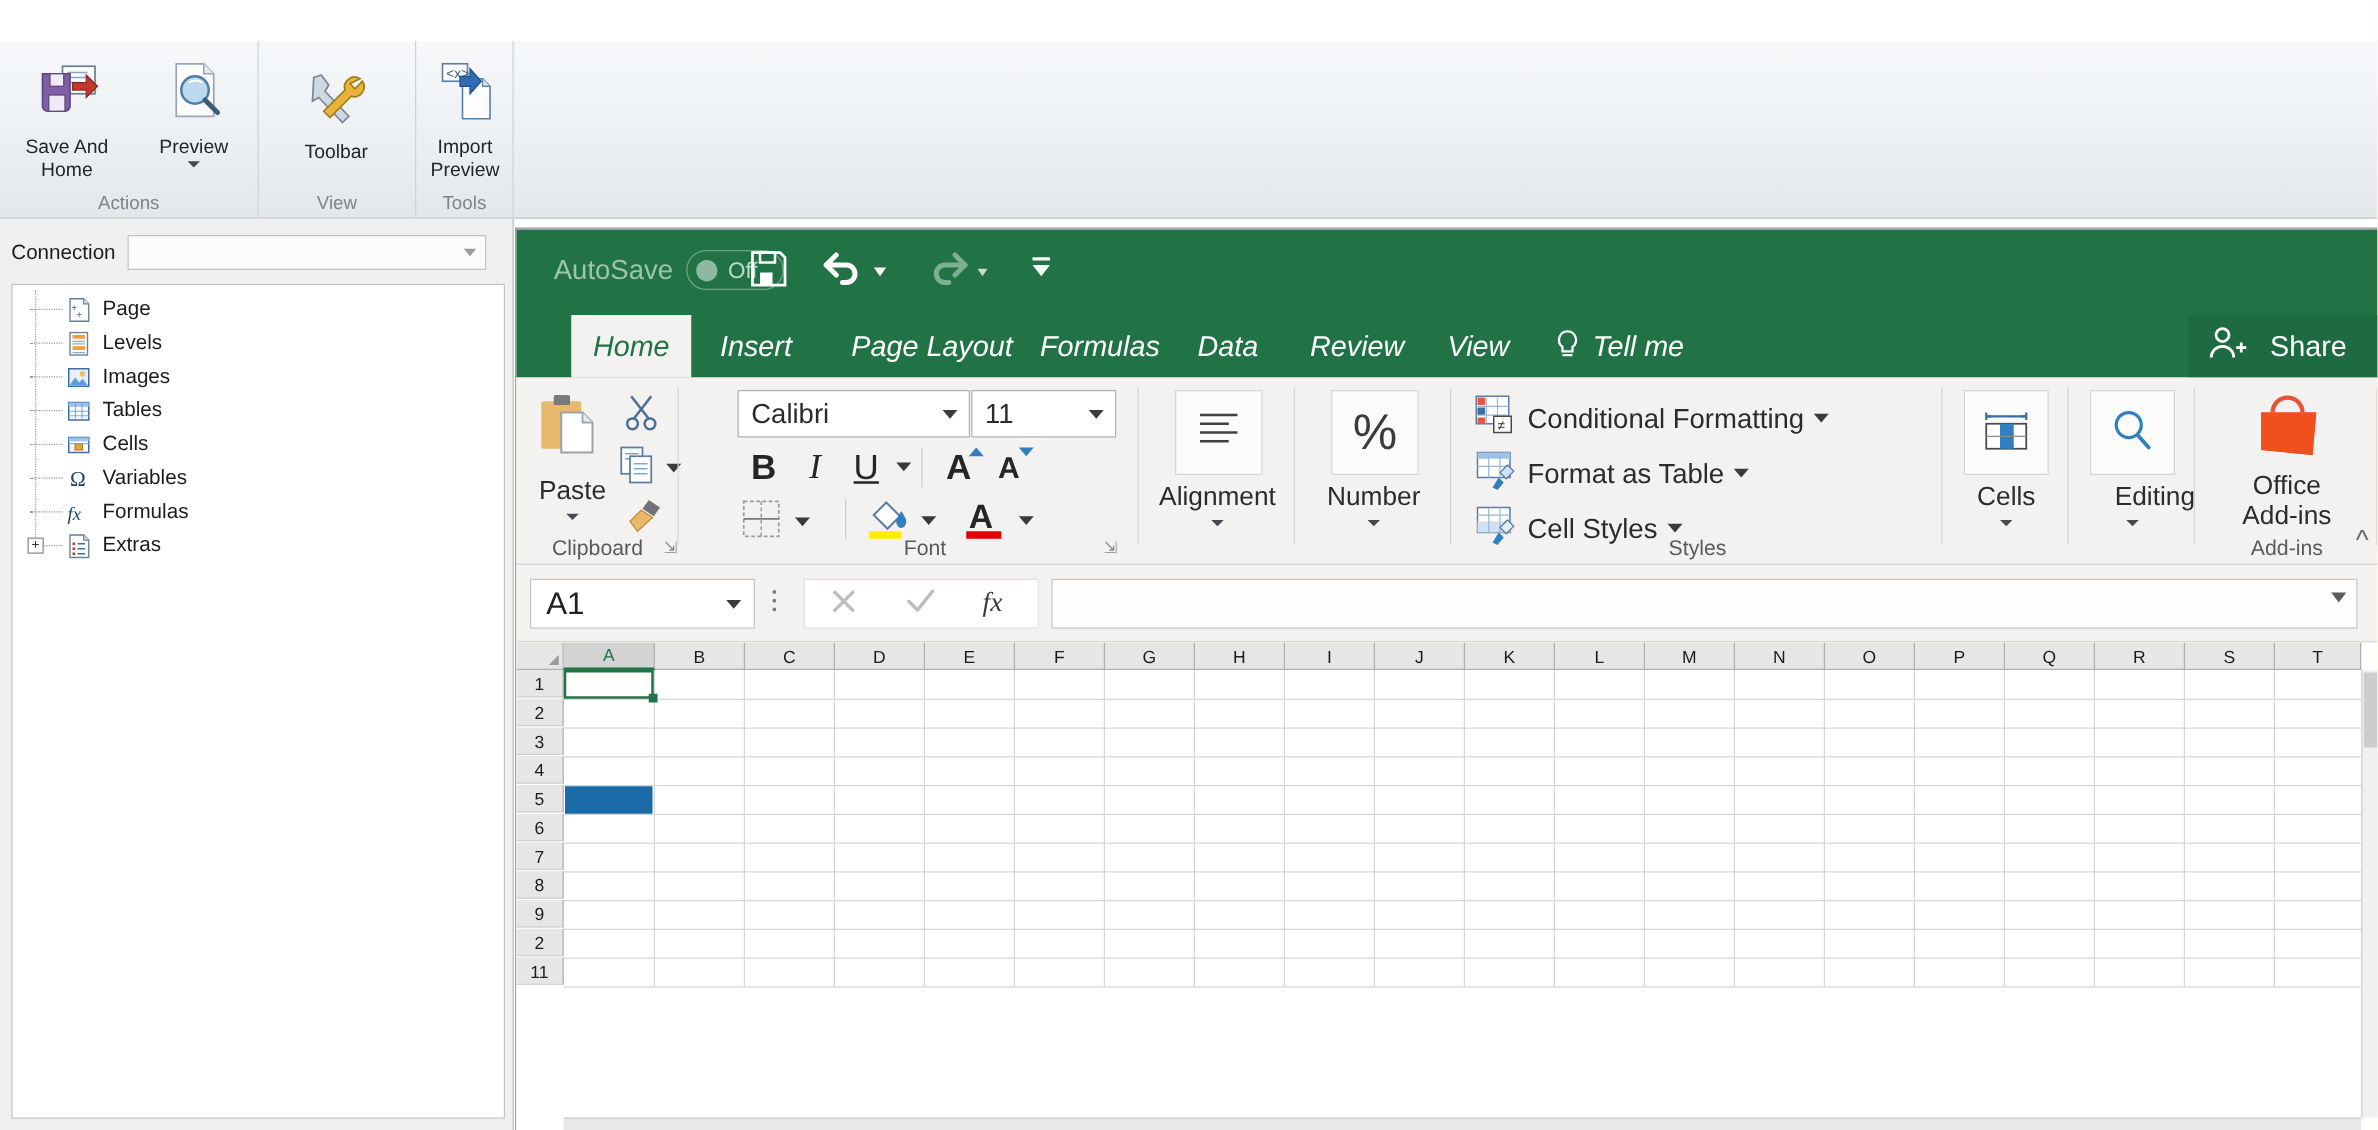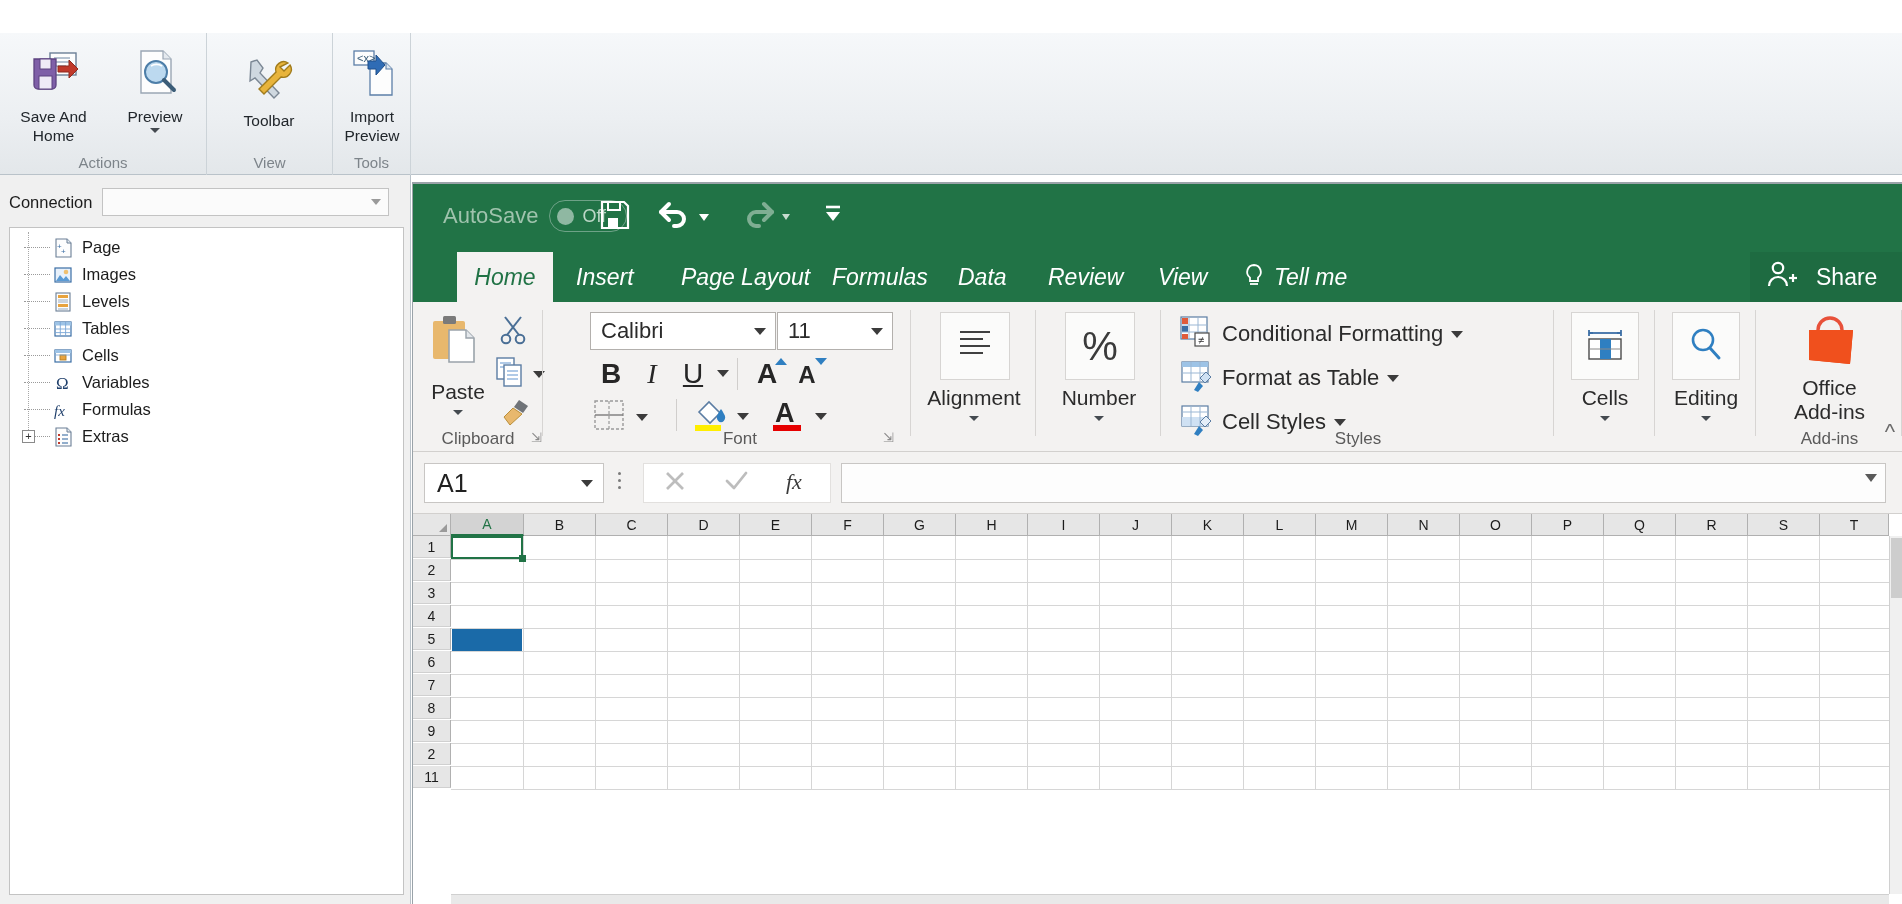--- a/index.html
+++ b/index.html
@@ -395,41 +395,41 @@
             <text x="8" y="16" font-family="Liberation Sans" font-size="8" fill="#3b6ea5">+</text>
           </svg>
         </span>
         <span>Page</span>
       </div>
 
       <div class="tree-item">
         <span class="tree-dash"></span>
         <span class="tree-icon">
           <svg width="20" height="20" viewBox="0 0 20 20">
-            <rect x="2" y="3" width="16" height="14" fill="#e8f1fb" stroke="#3b6ea5" stroke-width="1.2"></rect>
-            <circle cx="13" cy="7" r="2.3" fill="#f0c070"></circle>
-            <path d="M3 16 l4 -6 3.5 4 2.5 -3 4 5 z" fill="#5b9bd5"></path>
-          </svg>
-        </span>
-        <span>Images</span>
-      </div>
-
-      <div class="tree-item">
-        <span class="tree-dash"></span>
-        <span class="tree-icon">
-          <svg width="20" height="20" viewBox="0 0 20 20">
             <rect x="3" y="1" width="14" height="18" fill="#fdfdfd" stroke="#6b7f96" stroke-width="1.1"></rect>
             <rect x="5" y="3" width="10" height="3" fill="#e8a33d"></rect>
             <line x1="5" y1="8" x2="15" y2="8" stroke="#9ab" stroke-width="1"></line>
             <line x1="5" y1="10" x2="15" y2="10" stroke="#9ab" stroke-width="1"></line>
             <rect x="5" y="12" width="10" height="3" fill="#e8a33d"></rect>
             <line x1="5" y1="17" x2="15" y2="17" stroke="#9ab" stroke-width="1"></line>
           </svg>
         </span>
         <span>Levels</span>
+      </div>
+
+      <div class="tree-item">
+        <span class="tree-dash"></span>
+        <span class="tree-icon">
+          <svg width="20" height="20" viewBox="0 0 20 20">
+            <rect x="2" y="3" width="16" height="14" fill="#e8f1fb" stroke="#3b6ea5" stroke-width="1.2"></rect>
+            <circle cx="13" cy="7" r="2.3" fill="#f0c070"></circle>
+            <path d="M3 16 l4 -6 3.5 4 2.5 -3 4 5 z" fill="#5b9bd5"></path>
+          </svg>
+        </span>
+        <span>Images</span>
       </div>
 
       <div class="tree-item">
         <span class="tree-dash"></span>
         <span class="tree-icon">
           <svg width="20" height="20" viewBox="0 0 20 20">
             <rect x="2" y="3" width="16" height="14" fill="#ffffff" stroke="#3b6ea5" stroke-width="1.2"></rect>
             <rect x="2" y="3" width="16" height="3.5" fill="#9dc3e6"></rect>
             <line x1="7.3" y1="3" x2="7.3" y2="17" stroke="#7ba7d7" stroke-width="0.9"></line>
             <line x1="12.6" y1="3" x2="12.6" y2="17" stroke="#7ba7d7" stroke-width="0.9"></line>
@@ -818,21 +818,21 @@
 
       <div class="xl-group" style="left:1243px; width:100px;">
         <div class="box-btn" style="position:absolute; left:16px; top:10px; width:68px; height:68px;">
           <span>
             <svg width="38" height="38" viewBox="0 0 38 38">
               <circle cx="16" cy="15" r="10" fill="none" stroke="#2f7fc1" stroke-width="2.6"></circle>
               <line x1="23" y1="23" x2="32" y2="33" stroke="#2f7fc1" stroke-width="3" stroke-linecap="round"></line>
             </svg>
           </span>
         </div>
-        <div style="position:absolute; left:0; right:0; top:84px; text-align:center;" class="big-btn-label">Editing</div>
+        <div style="position:absolute; left:0; right:0; top:84px; text-align:right;" class="big-btn-label">Editing</div>
         <div style="position:absolute; left:45px; top:112px;" class="caret-dn"></div>
         <div class="xl-group-sep" style="right:0;"></div>
       </div>
 
       <div class="xl-group" style="left:1344px; width:145px;">
         <div style="position:absolute; left:0; right:0; top:8px; display:flex; flex-direction:column; align-items:center;">
           <span>
             <svg width="70" height="62" viewBox="0 0 70 62">
               <path d="M23 20 a12 12 0 0 1 24 0" fill="none" stroke="#e8513a" stroke-width="3.4"></path>
               <path d="M14 20 h44 l-3 34 -41 -4 z" fill="#e8400f"></path>

